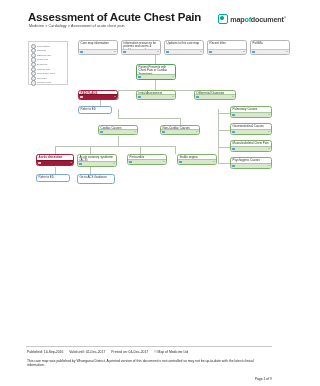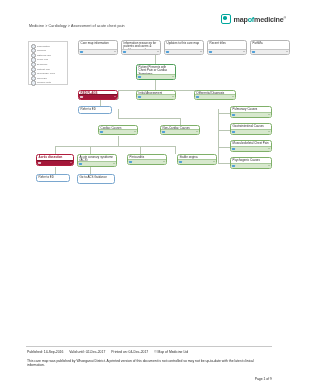--- a/index.html
+++ b/index.html
@@ -116,24 +116,25 @@
   .foot-page{
     position:absolute;right:26px;top:31px;font-size:3.4px;color:#2b2b2b;
   }
 </style>
 </head>
 <body>
 
 <div class="page">
 
   <div class="header">
+    <div class="title">Assessment of Acute Chest Pain</div>
     <div class="breadcrumb">Medicine &gt; Cardiology &gt; Assessment of acute chest pain</div>
     <div class="logo">
       <span class="logo-mark"></span>
-      <span class="logo-text"><span>map</span><span class="of">of</span><span>medicine</span><span class="logo-tm">®</span></span>
+      <span class="logo-text"><span>map</span><span class="of">of</span><span>document</span><span class="logo-tm">®</span></span>
     </div>
   </div>
 
   <div class="legend">
     <div class="legend-row">
       <span class="legend-ic"></span>
       <span class="legend-lb">Information</span>
     </div>
     <div class="legend-row">
       <span class="legend-ic"></span>

